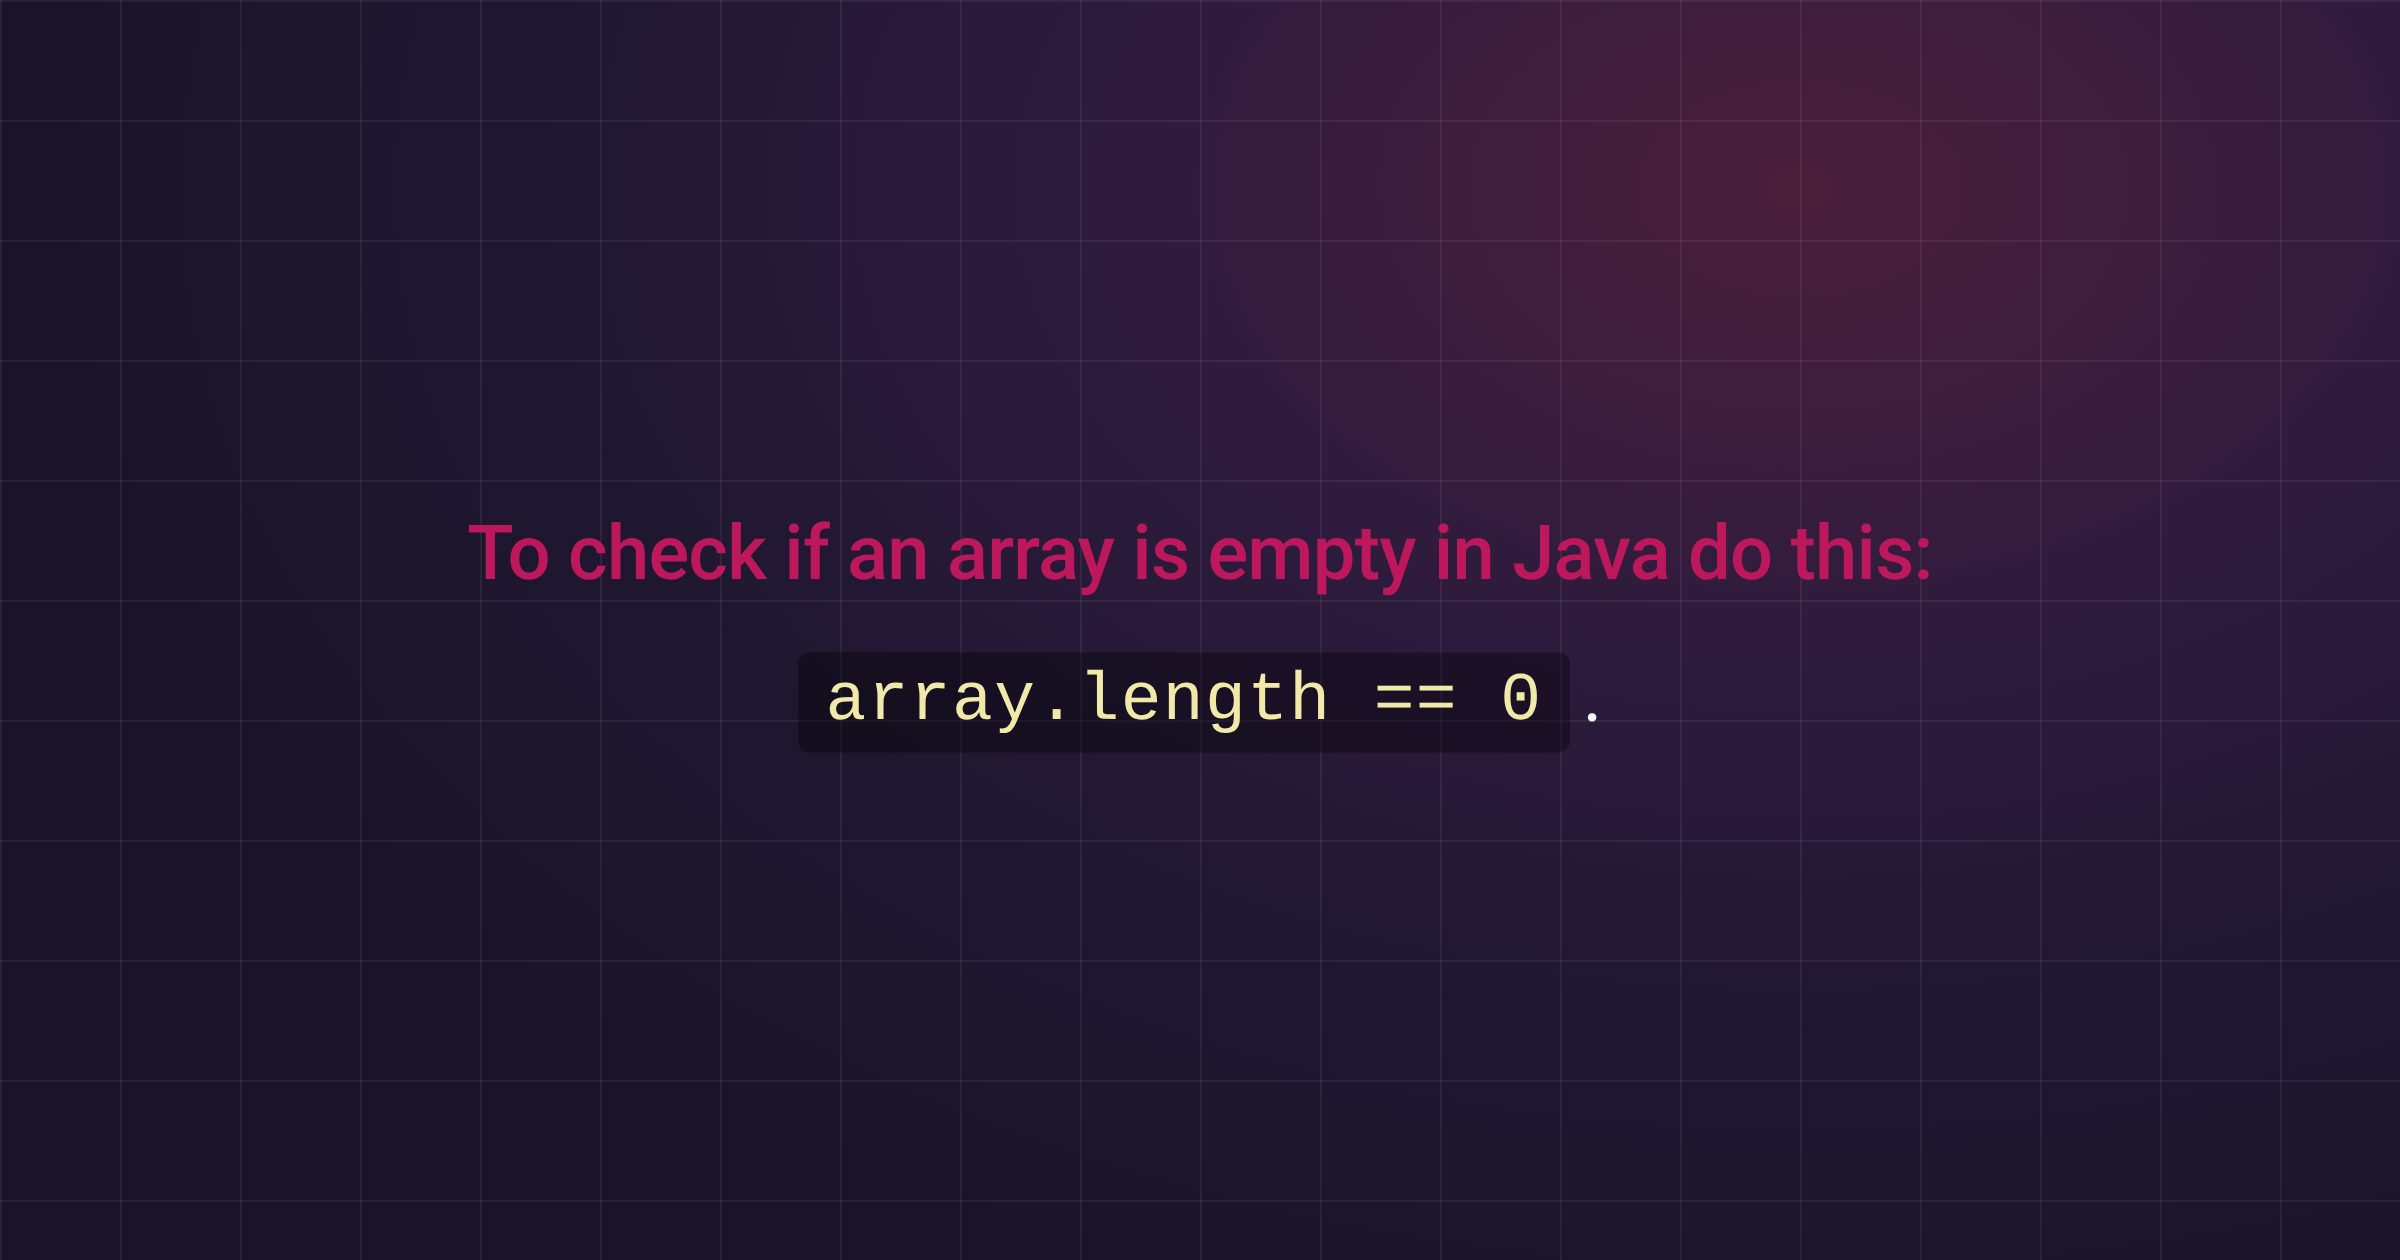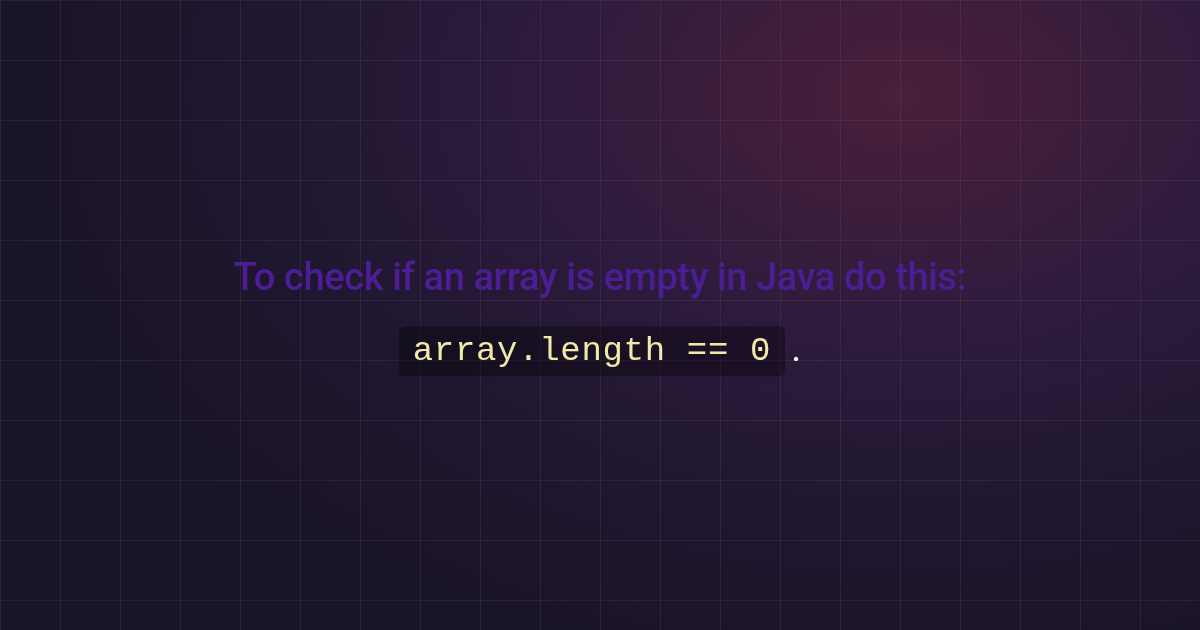--- a/index.html
+++ b/index.html
@@ -27,21 +27,21 @@
   .content {
     position: absolute;
     top: 50%;
     left: 50%;
     transform: translate(-50%, -50%);
     width: 100%;
     text-align: center;
     padding: 0 40px;
   }
   .heading {
-    color: #4c1d95;
+    color: #be185d;
     font-size: 38px;
     font-weight: 500;
     letter-spacing: -0.01em;
     line-height: 1.3;
     margin-bottom: 24px;
   }
   .code-line {
     display: inline-flex;
     align-items: flex-start;
     gap: 6px;

